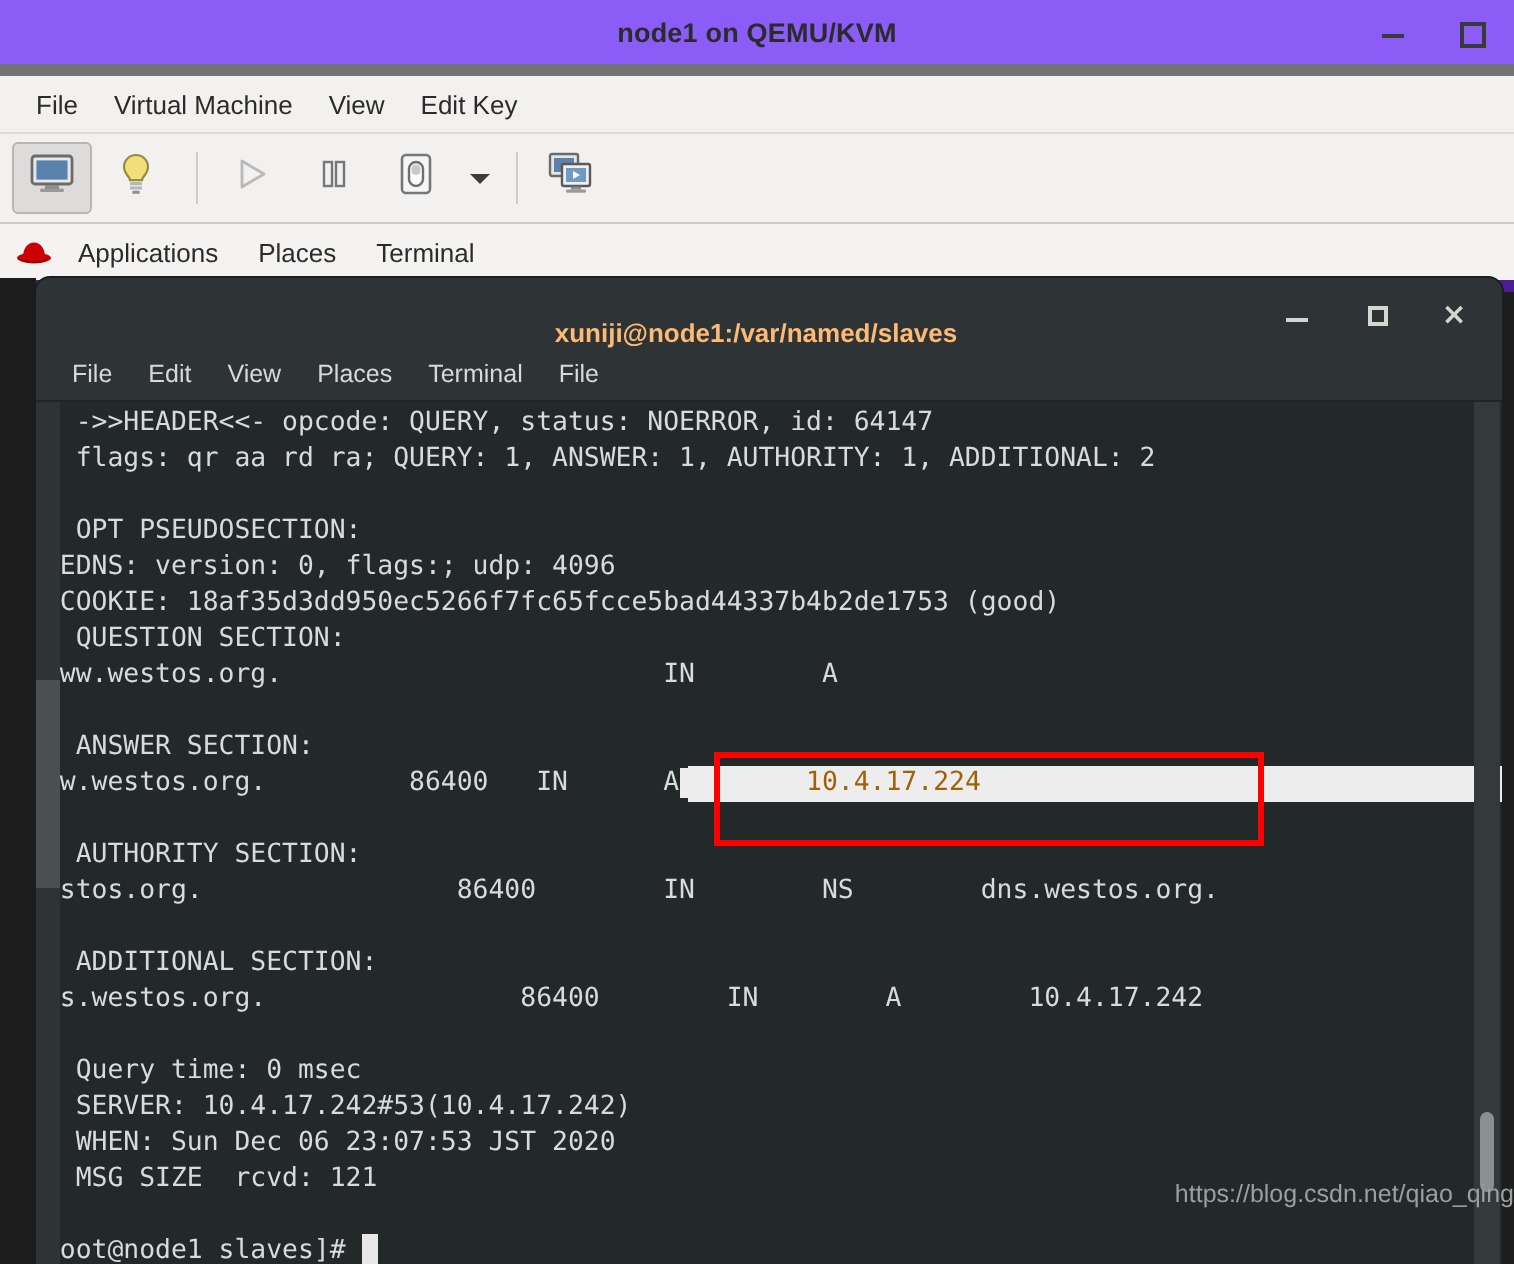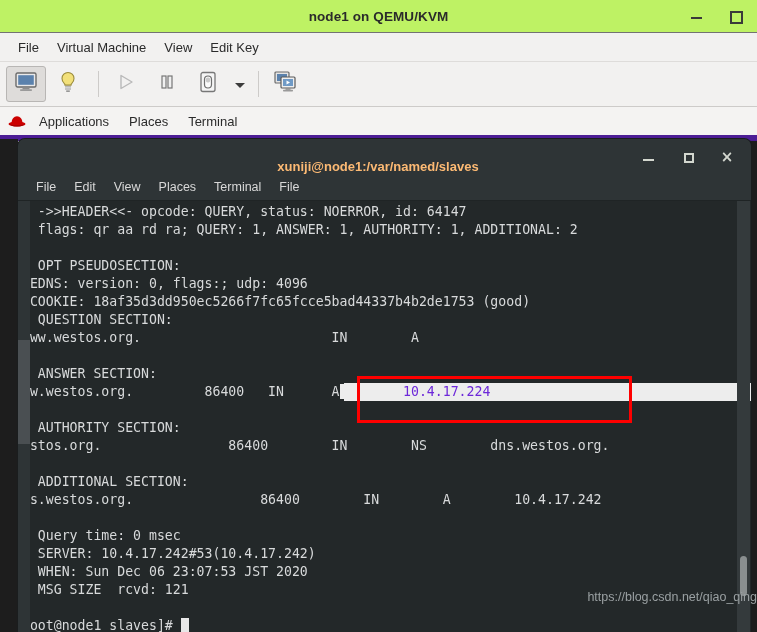--- a/index.html
+++ b/index.html
@@ -22,22 +22,22 @@
     position: absolute;
     left: 0; top: 0;
     width: 757px; height: 632px;
     background: #f2f1f0;
     display: flex;
     flex-direction: column;
   }
 
   .vm-titlebar {
     height: 32px;
-    background: #bef264;
-    border-bottom: 1px solid #737373;
+    background: #8b5cf6;
+    border-bottom: 6px solid #737373;
     display: flex;
     align-items: center;
     position: relative;
     flex: 0 0 auto;
   }
   .vm-title {
     flex: 1;
     text-align: center;
     font-size: 13.5px;
     font-weight: bold;
@@ -243,21 +243,21 @@
     overflow: hidden;
   }
   .tline {
     position: relative;
     height: 18px;
     padding-left: 0px;
     margin-left: -4px;
   }
   .hl {
     background: #ededed;
-    color: #6d28d9;
+    color: #a16207;
   }
   .hl-fill {
     position: absolute;
     left: 0; top: 0;
     height: 18px;
     background: #ededed;
   }
   .cursor-blk {
     display: inline-block;
     width: 8px;

